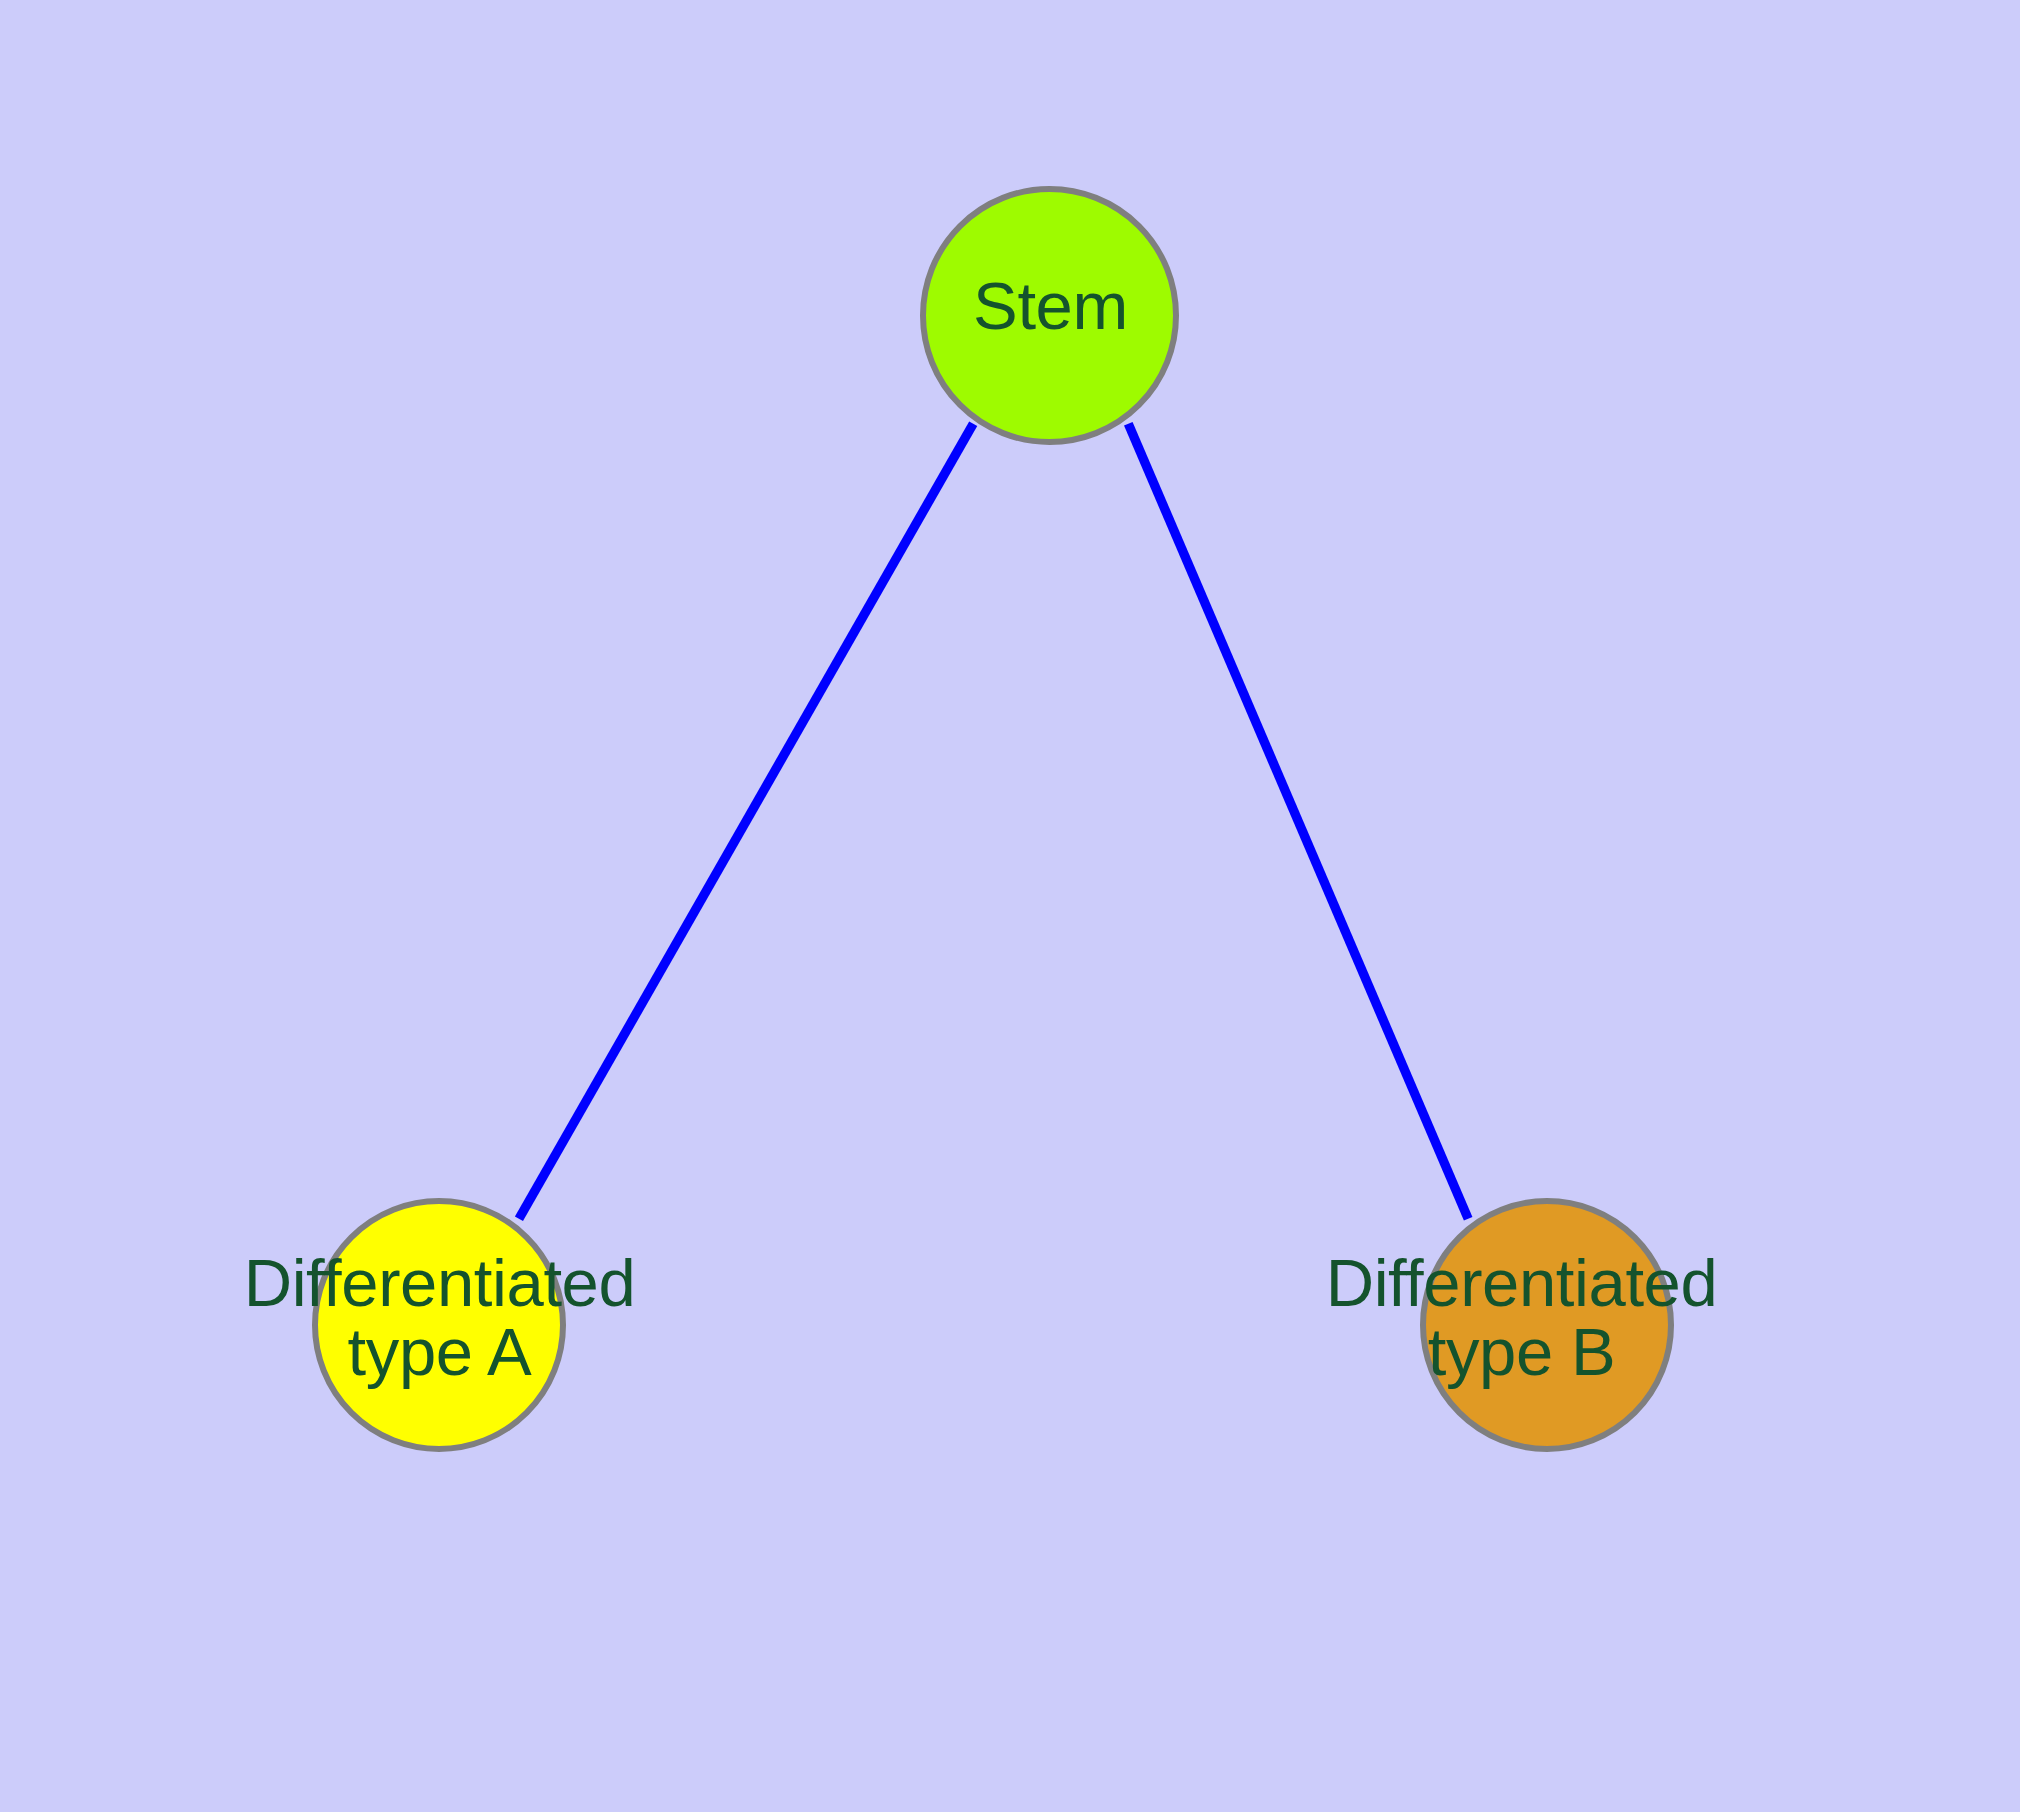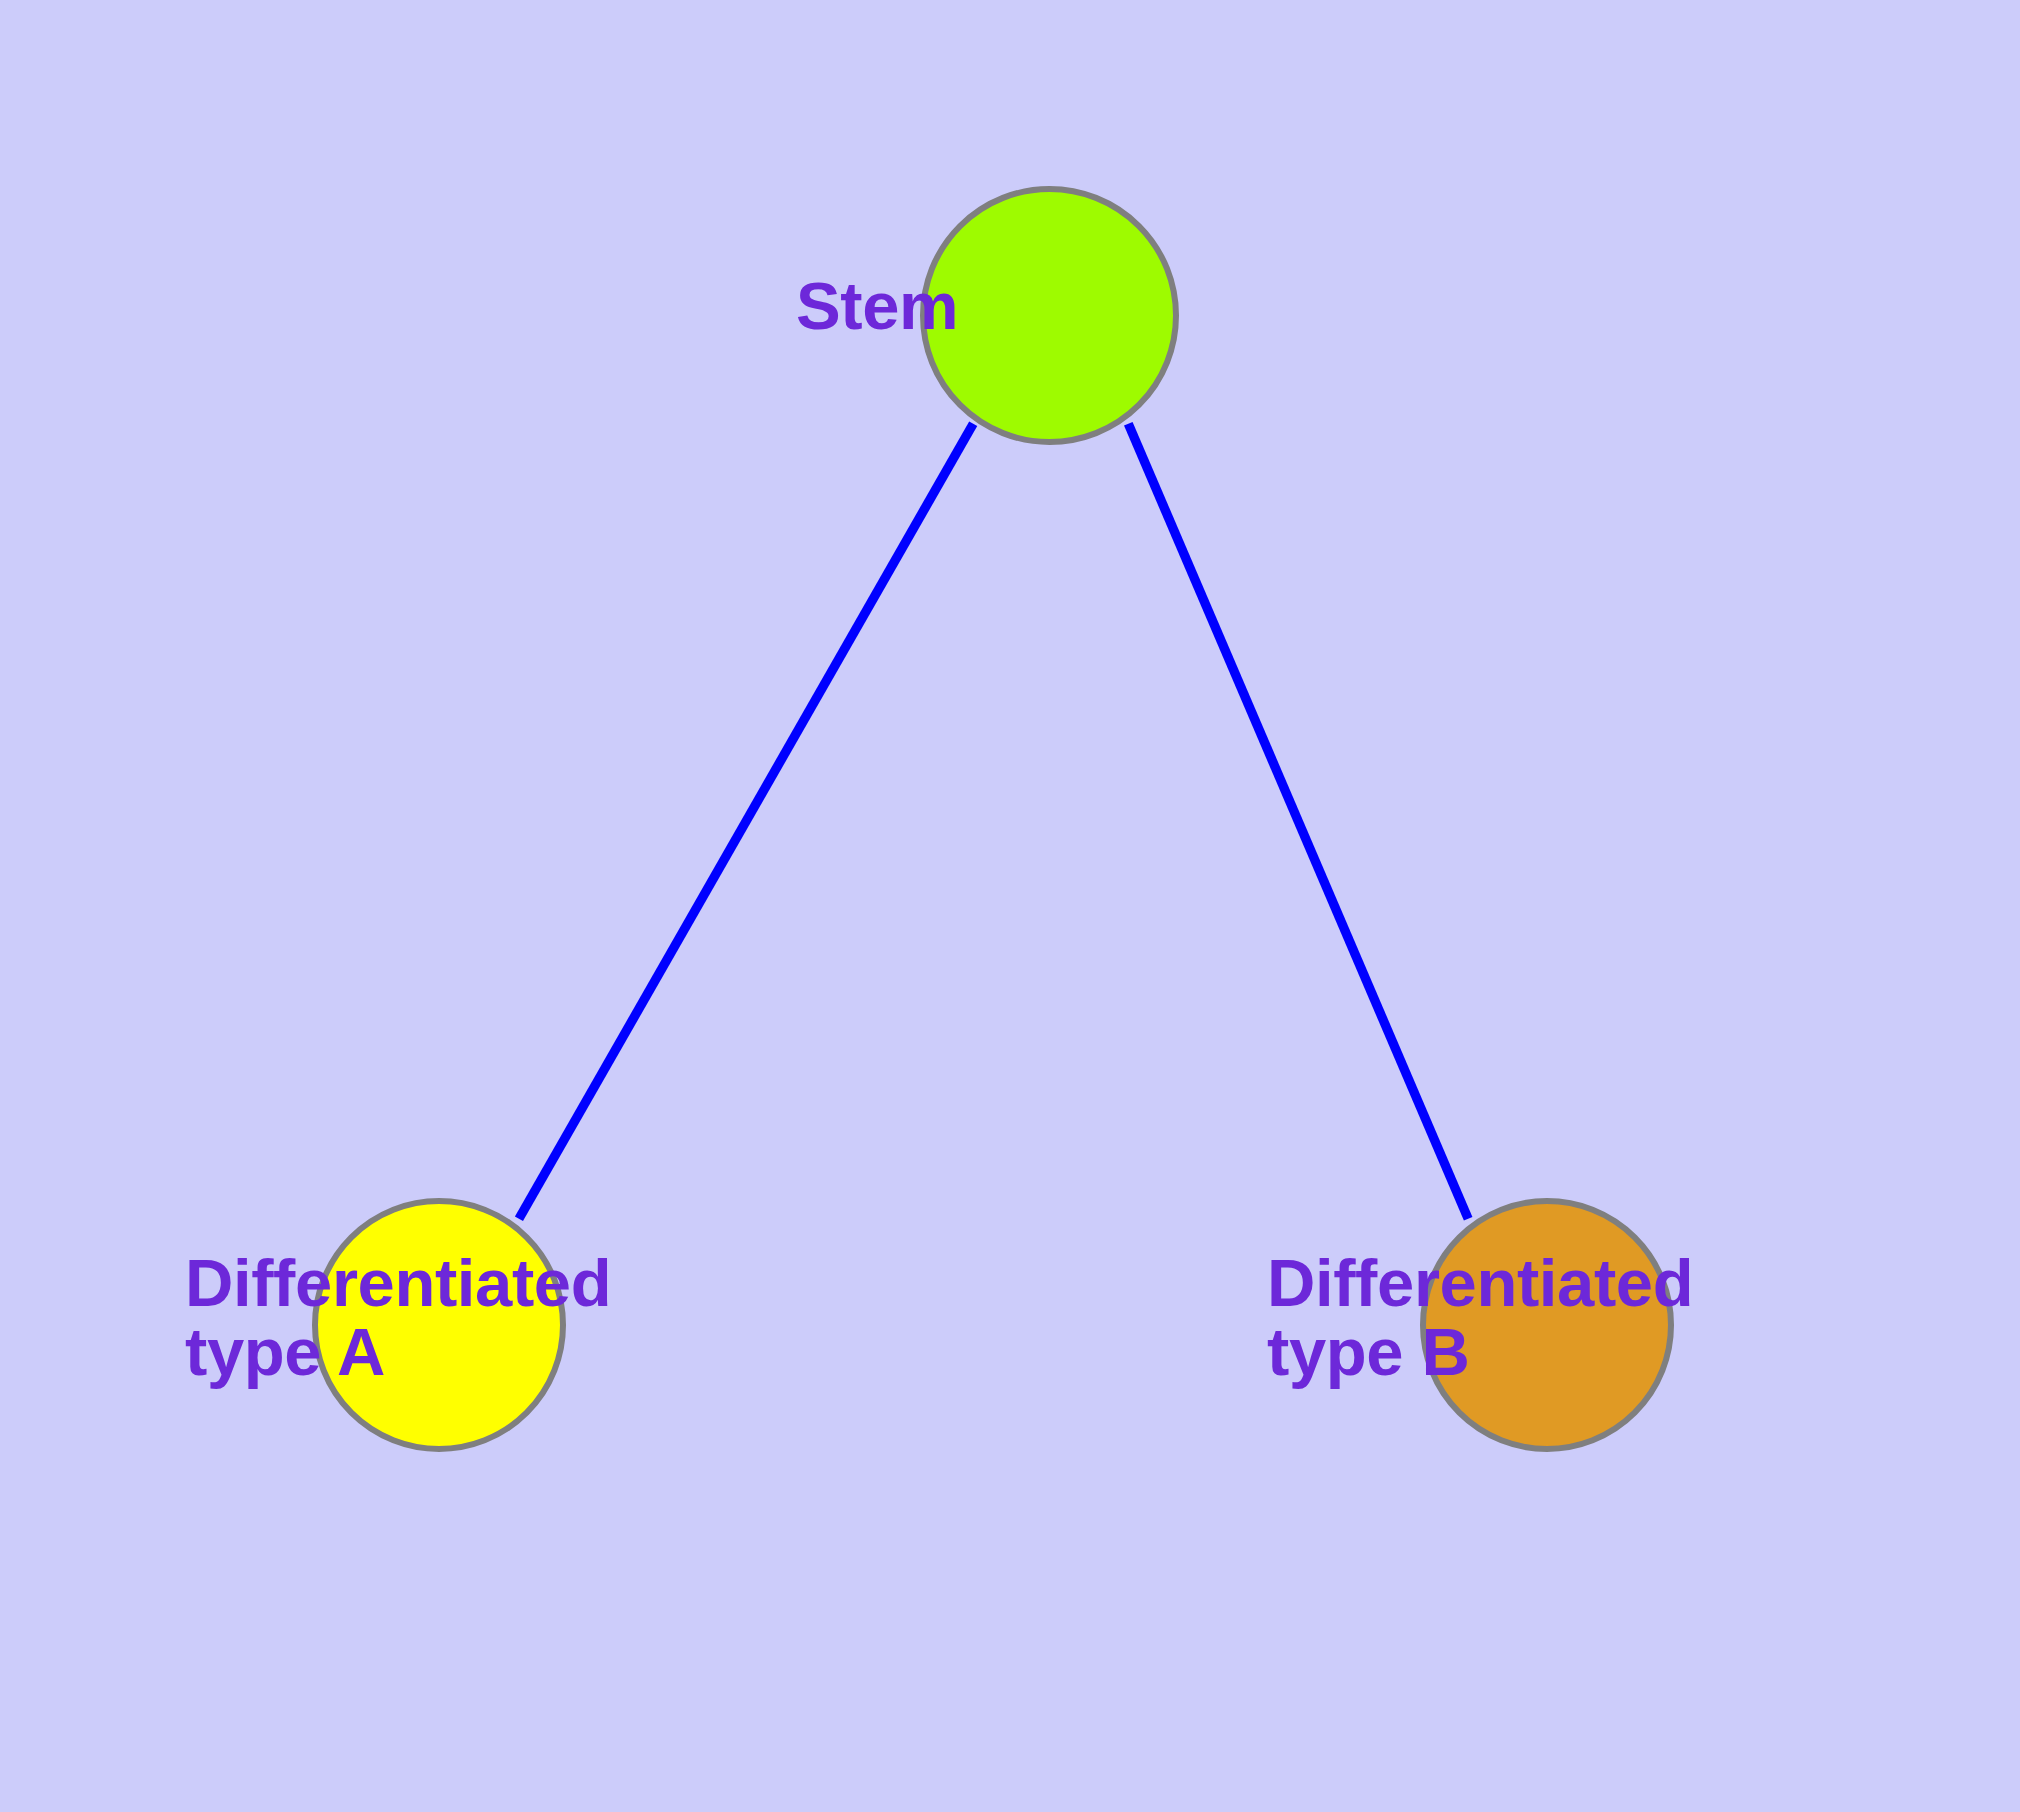--- a/index.html
+++ b/index.html
@@ -24,23 +24,23 @@
     height: 1812px;
   }
   .node {
     position: absolute;
     border-radius: 50%;
     box-sizing: border-box;
     border: 6px solid #7f7f7f;
   }
   .node-label {
     position: absolute;
-    text-align: left;
-    color: #6d28d9;
-    font-weight: bold;
+    text-align: center;
+    color: #14532d;
+    font-weight: normal;
     white-space: pre;
     line-height: 1.03;
     letter-spacing: -0.4px;
     pointer-events: none;
   }
   #node-stem {
     left: 920px;
     top: 186px;
     width: 259px;
     height: 259px;

